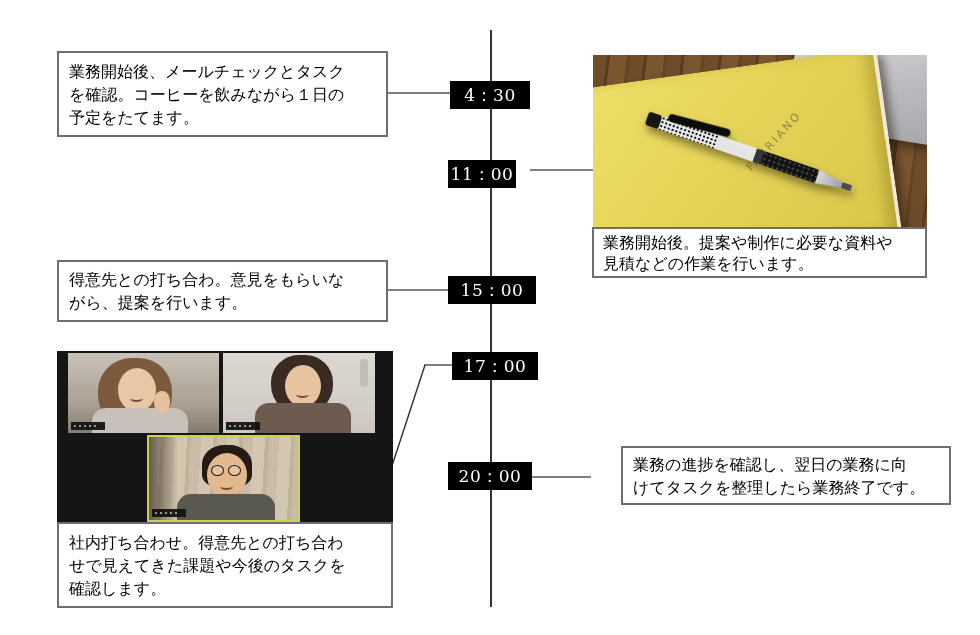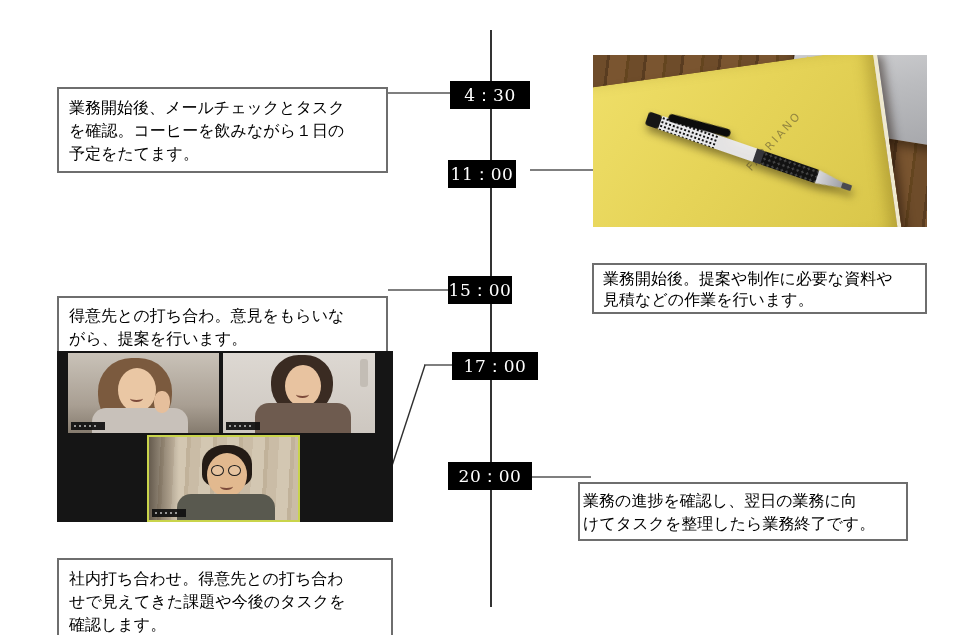--- a/index.html
+++ b/index.html
@@ -14,21 +14,21 @@
   .timebox { position:absolute; height:28px; background:#000; color:#fff;
     display:flex; align-items:center; justify-content:center;
     font-size:17px; letter-spacing:.5px; }
 
   
   .connector { position:absolute; height:2px; background:#7f7f7f; }
   .diag { position:absolute; }
 
   
   .textbox { position:absolute; border:2px solid #6e6e6e; background:#fff; color:#000;
-    font-size:16px; line-height:23px; white-space:pre-line; overflow:hidden;margin-top:36px; }
+    font-size:16px; line-height:23px; white-space:pre-line; overflow:hidden; }
 
   
   .photo { position:absolute; overflow:hidden; }
   .photo-notebook { background:#5c3e21; }
   .desk { position:absolute; inset:0;
     background:repeating-linear-gradient(97deg,#6e4c2a 0 14px,#593c20 14px 17px,#7a5530 17px 34px,#64451f 34px 37px); }
   .laptop { position:absolute; left:198px; top:-22px; width:158px; height:102px;
     transform:rotate(9deg); border-radius:10px;
     background:linear-gradient(160deg,#dcdcde 0%,#bbbcbf 55%,#a6a7ab 100%);
     box-shadow:0 6px 10px rgba(20,10,0,.45); }
@@ -102,30 +102,30 @@
   <div class="connector" style="left:530px;top:169px;width:63px"></div>
   <div class="connector" style="left:388px;top:289px;width:60px"></div>
   <div class="connector" style="left:424px;top:364px;width:28px"></div>
   <svg class="diag" style="left:384px;top:362px" width="46" height="120">
     <line x1="41" y1="3" x2="4" y2="116" stroke="#2f2f2f" stroke-width="1.4"></line>
   </svg>
   <div class="connector" style="left:530px;top:476px;width:61px"></div>
 
   <div class="timebox" style="left:450px;top:81px;width:80px">4：30</div>
   <div class="timebox" style="left:448px;top:160px;width:68px">11：00</div>
-  <div class="timebox" style="left:448px;top:276px;width:64px">15：00</div>
+  <div class="timebox" style="left:448px;top:276px;width:88px">15：00</div>
   <div class="timebox" style="left:452px;top:352px;width:86px">17：00</div>
   <div class="timebox" style="left:448px;top:462px;width:84px">20：00</div>
 
   <div class="textbox" style="left:57px;top:51px;width:331px;height:86px;padding:7px 10px">業務開始後、メールチェックとタスク
 を確認。コーヒーを飲みながら１日の
 予定をたてます。</div>
   <div class="textbox" style="left:57px;top:260px;width:331px;height:62px;padding:6px 10px">得意先との打ち合わ。意見をもらいな
 がら、提案を行います。</div>
-  <div class="textbox" style="left:578px;top:446px;width:330px;height:59px;padding:5px 3px">業務の進捗を確認し、翌日の業務に向
+  <div class="textbox" style="left:621px;top:446px;width:330px;height:59px;padding:5px 10px">業務の進捗を確認し、翌日の業務に向
 けてタスクを整理したら業務終了です。</div>
 
   <div class="photo photo-notebook" style="left:593px;top:55px;width:334px;height:172px">
     <div class="desk"></div>
     <div class="laptop">
       <div class="qr-sticker">
         <div class="qr-pattern"></div>
       </div>
       <div class="sticky-note">
         <div class="sticky-lines"></div>

